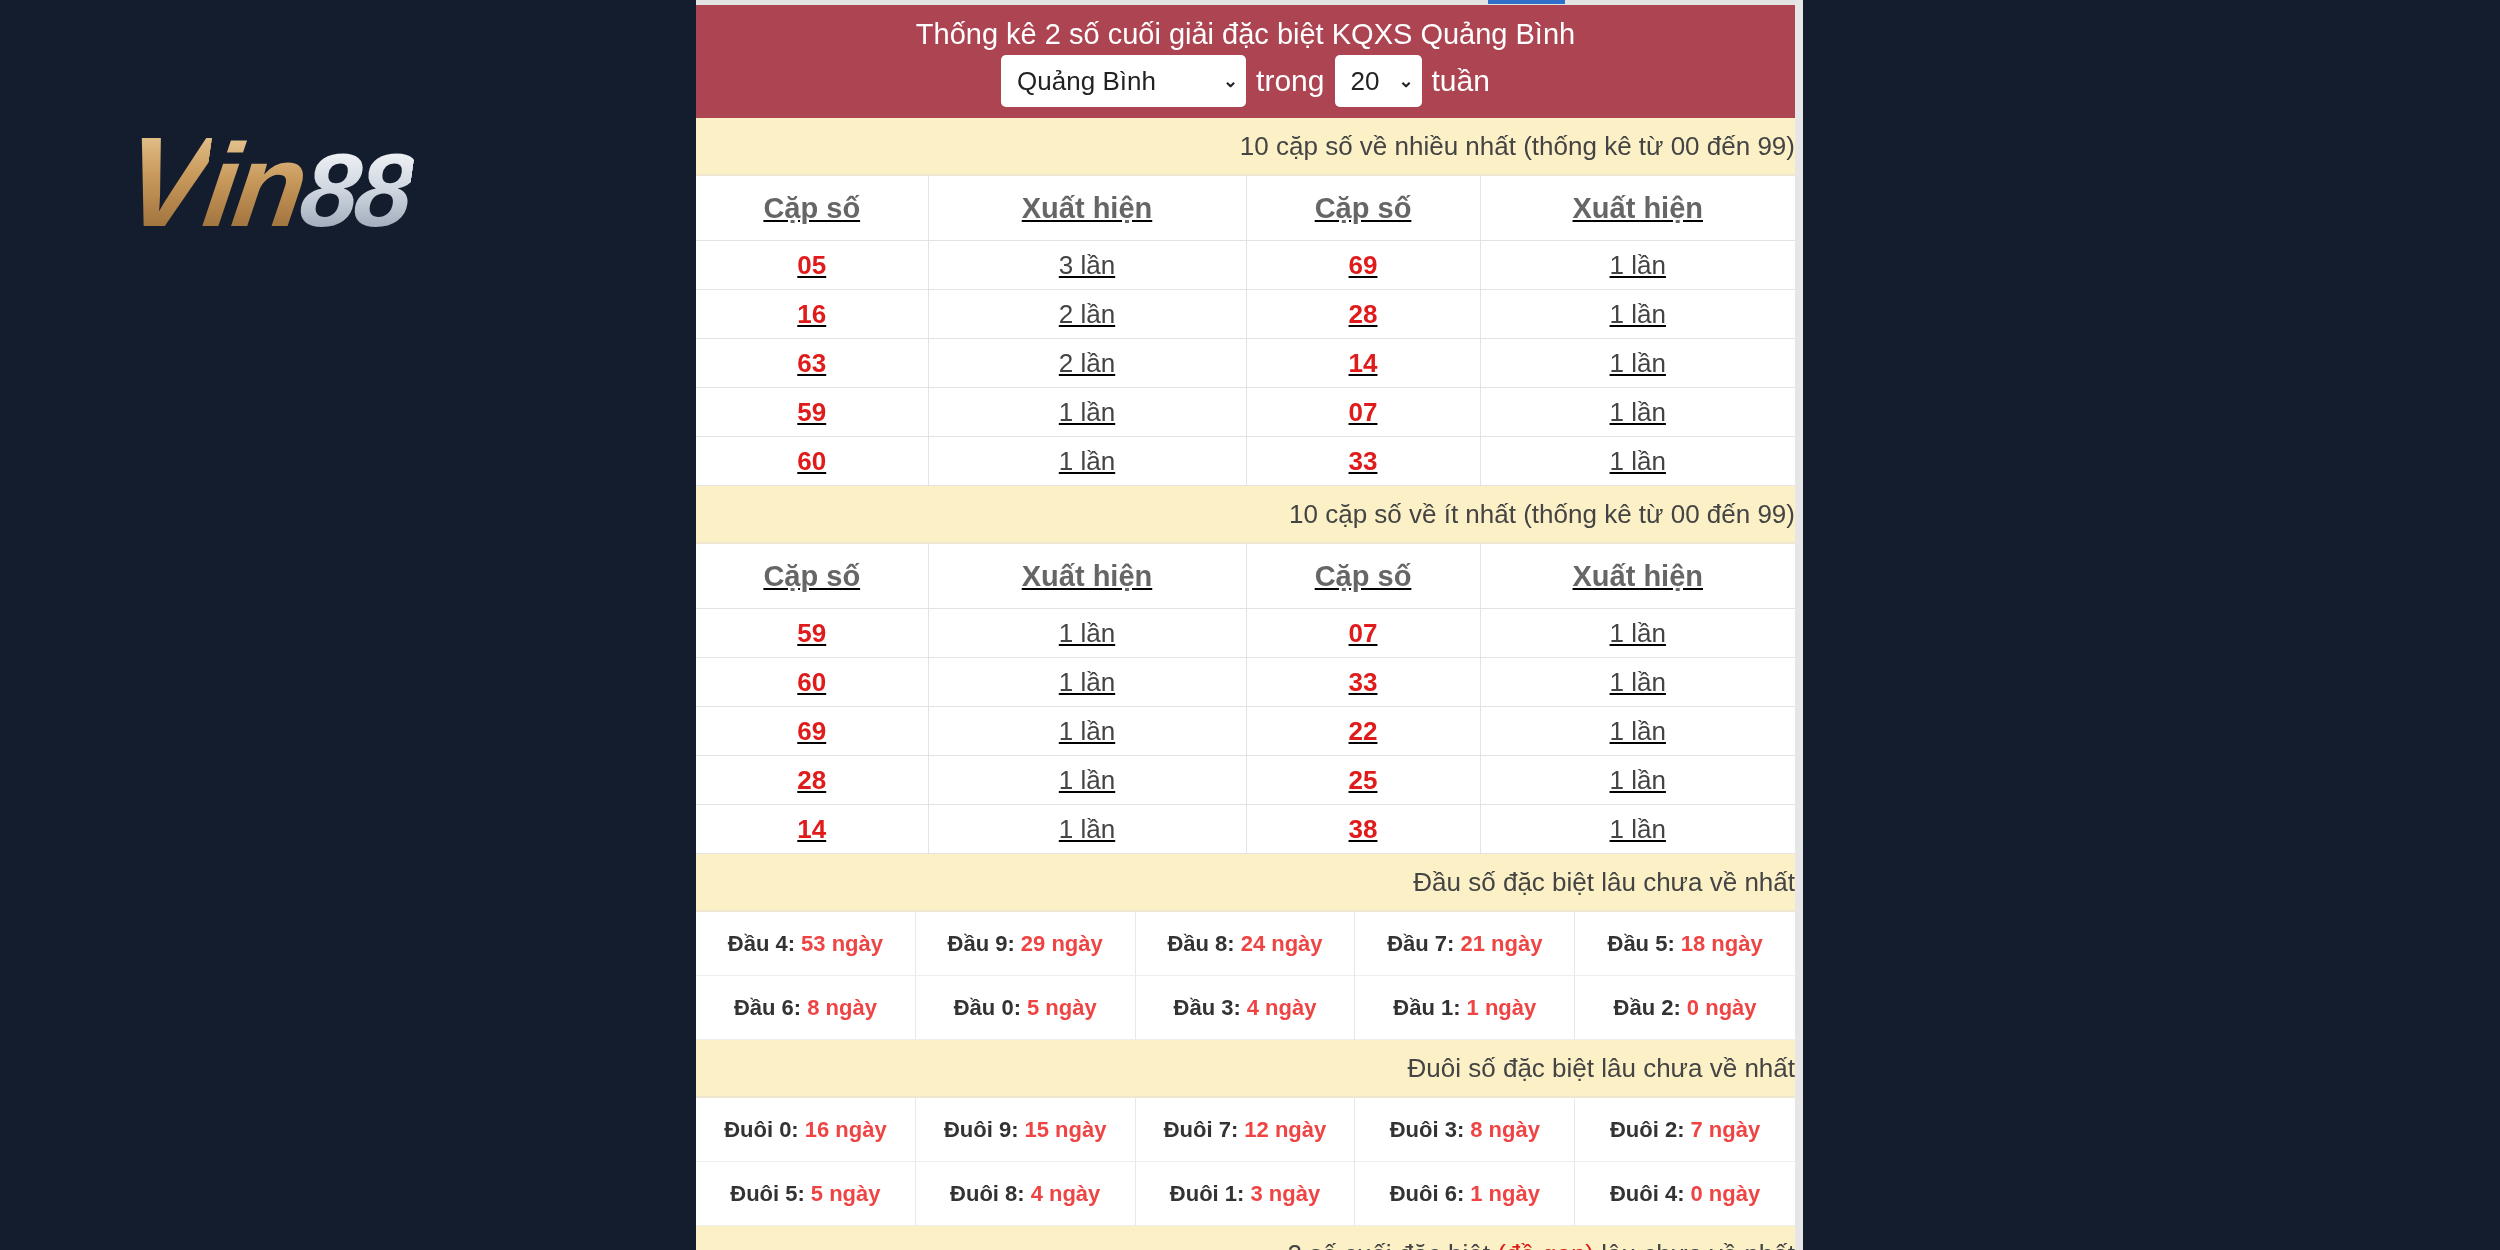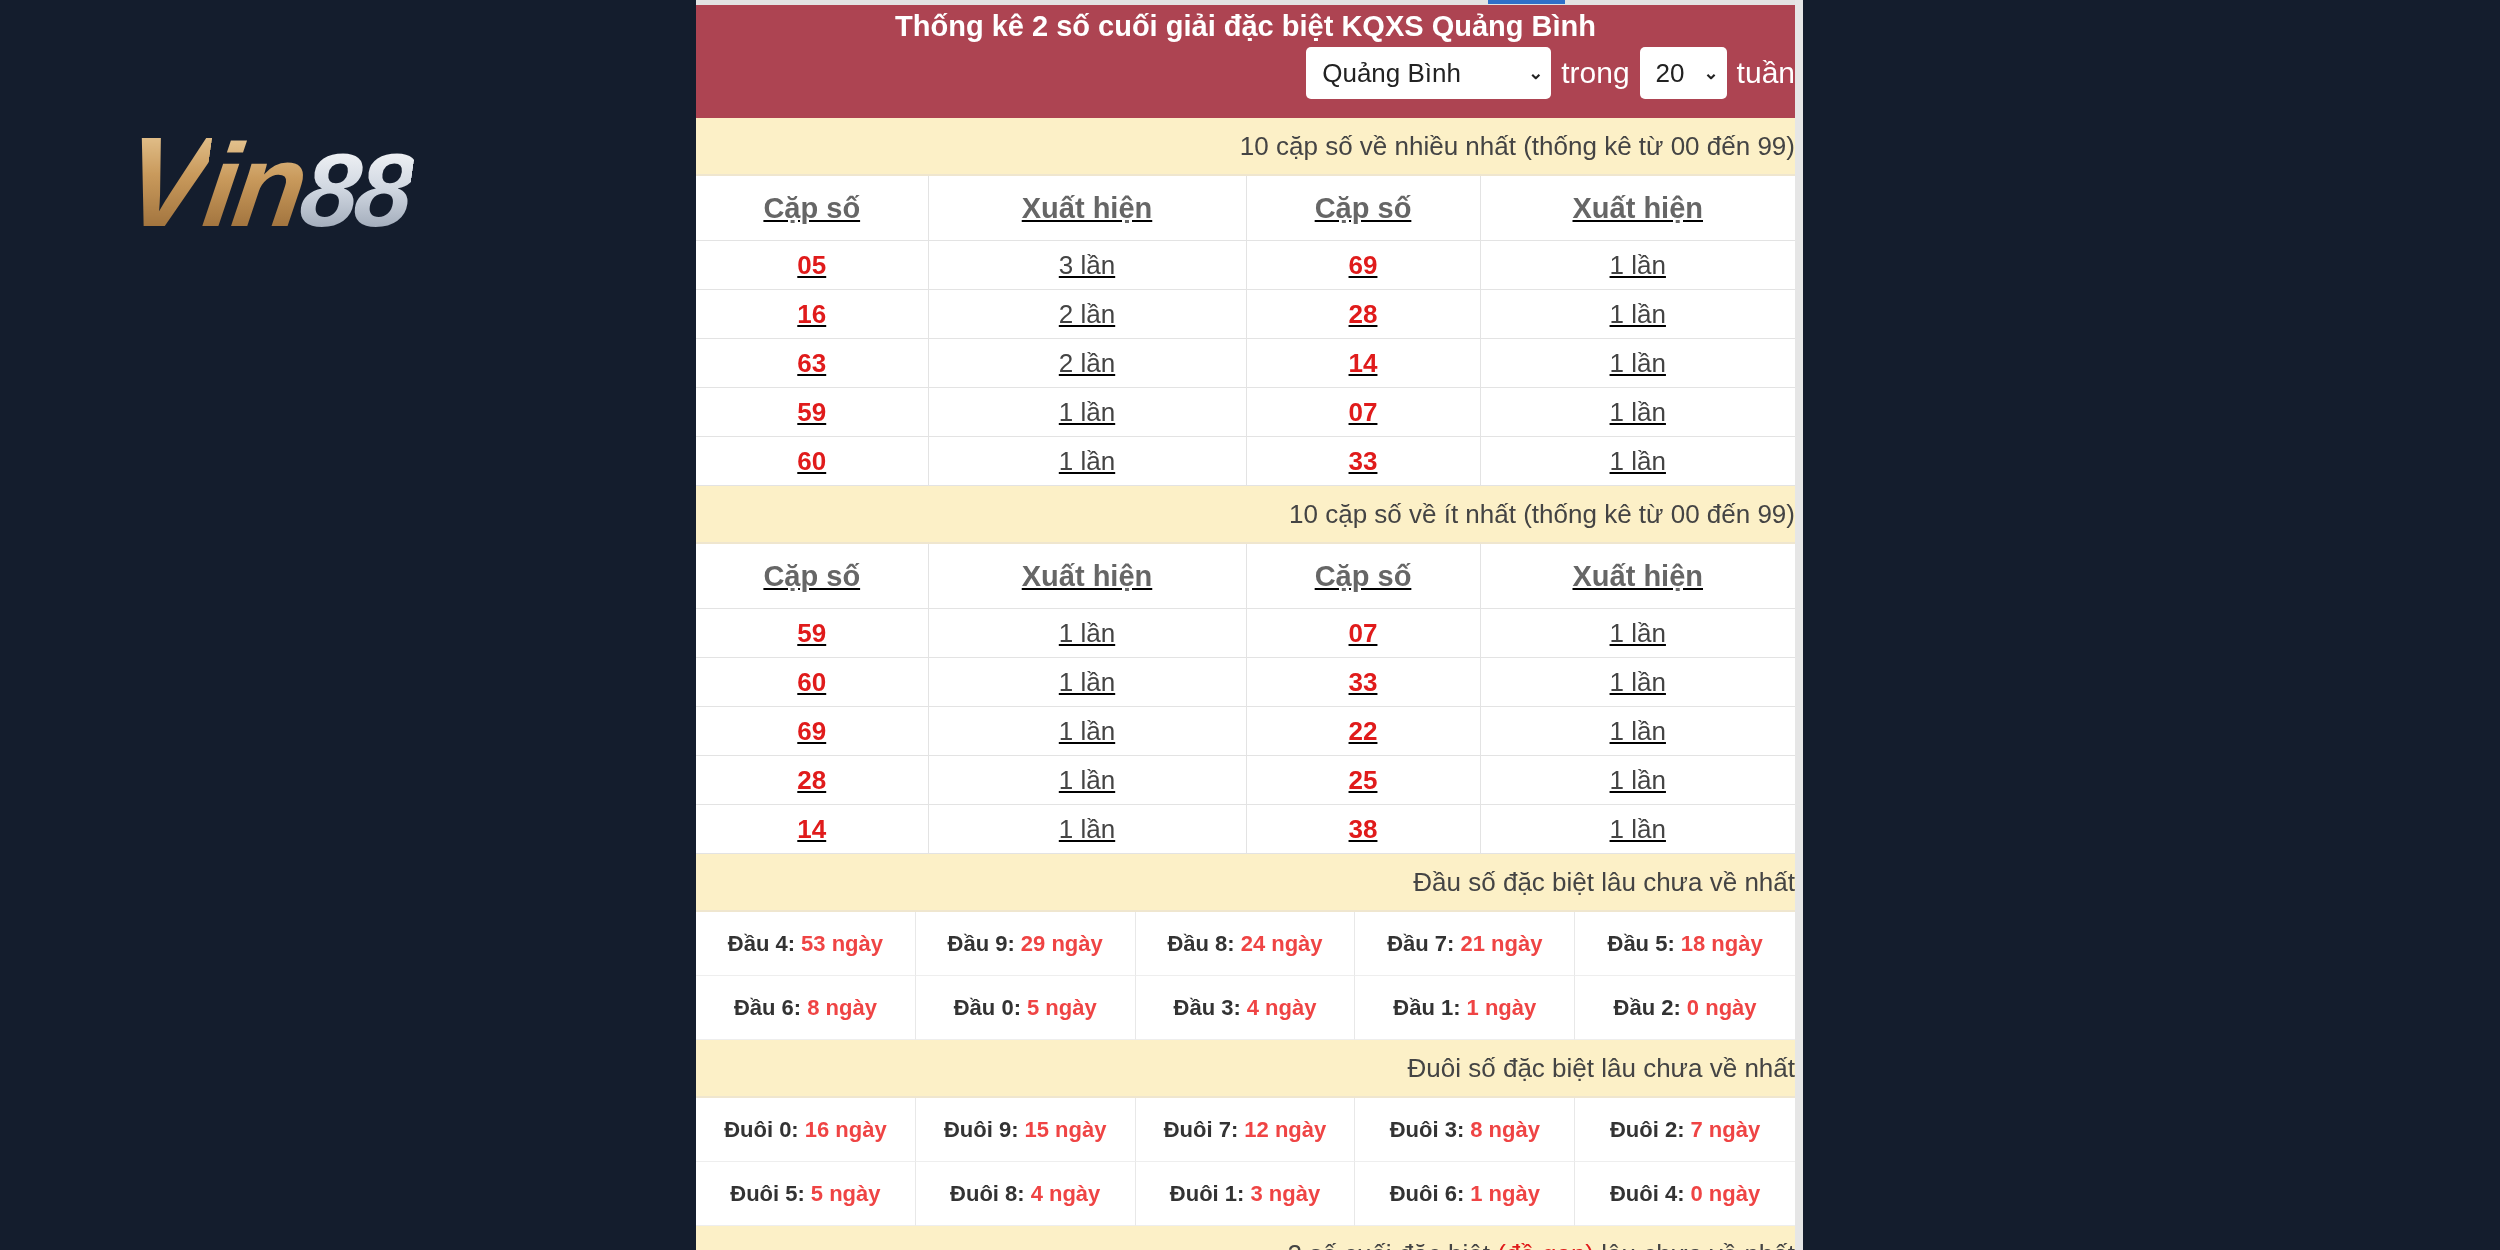--- a/index.html
+++ b/index.html
@@ -35,24 +35,24 @@
     position:absolute; left:1795px; top:0; width:8px; height:1250px; background:#e6e6e6;
   }
   .panel {
     position:absolute; left:696px; top:5px; width:1099px; height:1245px;
     background:#fff; overflow:hidden;
   }
   .header {
     background:#ad4452; height:113px; text-align:center; color:#fff;
   }
   .header .title {
-    font-weight:bold; font-size:29px; padding-top:4px; line-height:34px;
+    font-weight:normal; font-size:29px; padding-top:12px; line-height:34px;
   }
   .header .controls {
-    display:flex; justify-content:flex-end; align-items:center; gap:10px; margin-top:4px;
+    display:flex; justify-content:center; align-items:center; gap:10px; margin-top:4px;
     font-size:30px;
   }
   .sel {
     background:#fff; color:#222; border-radius:5px; height:52px;
     display:flex; align-items:center; justify-content:space-between;
     padding:0 8px 0 16px; box-sizing:border-box; font-size:26px;
   }
   .sel.province { width:245px; }
   .sel.weeks { width:87px; }
   .chev { font-size:18px; font-weight:bold; }

